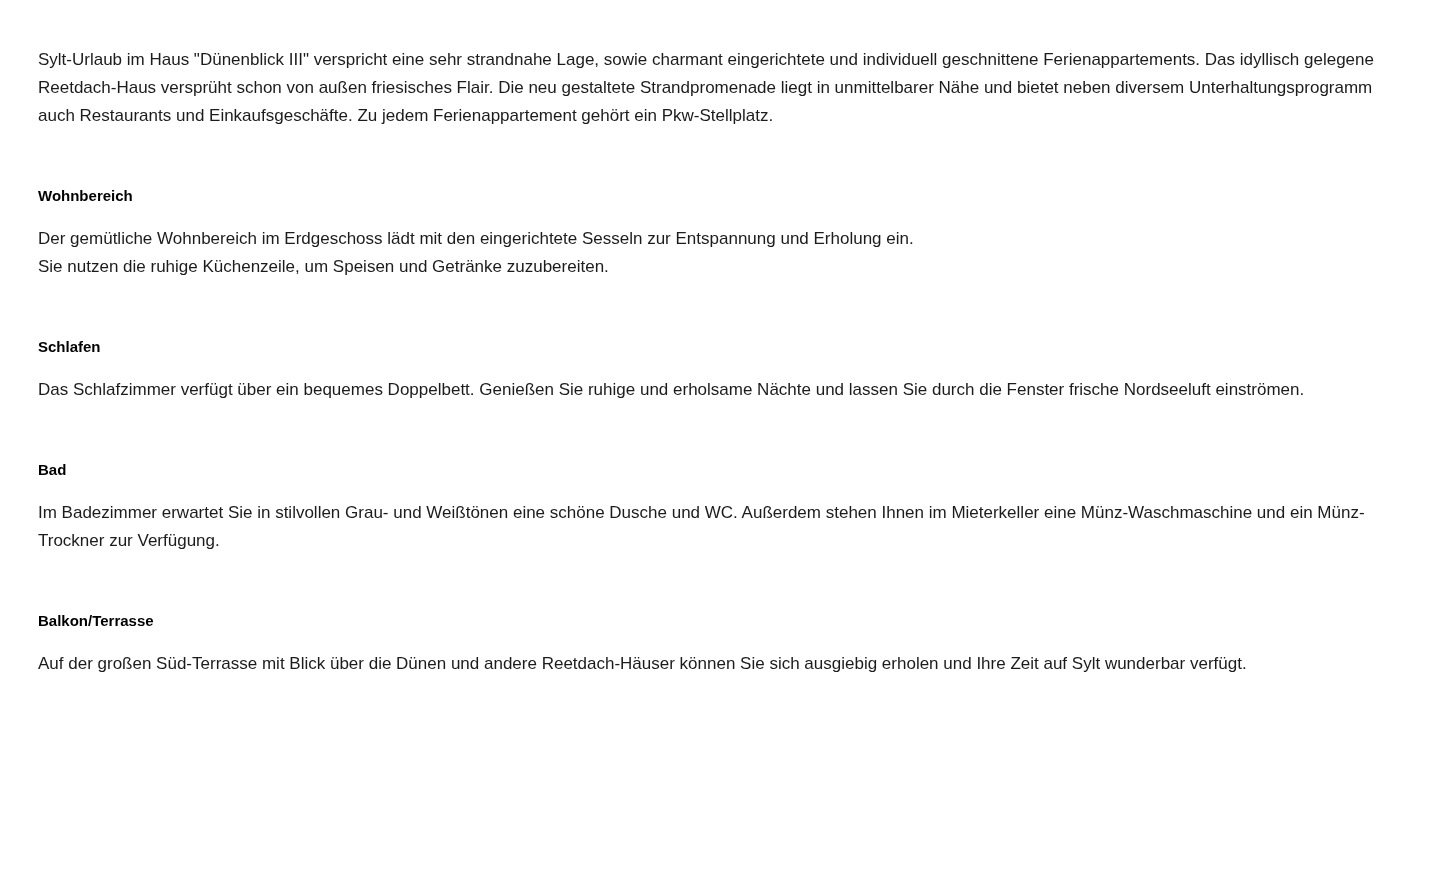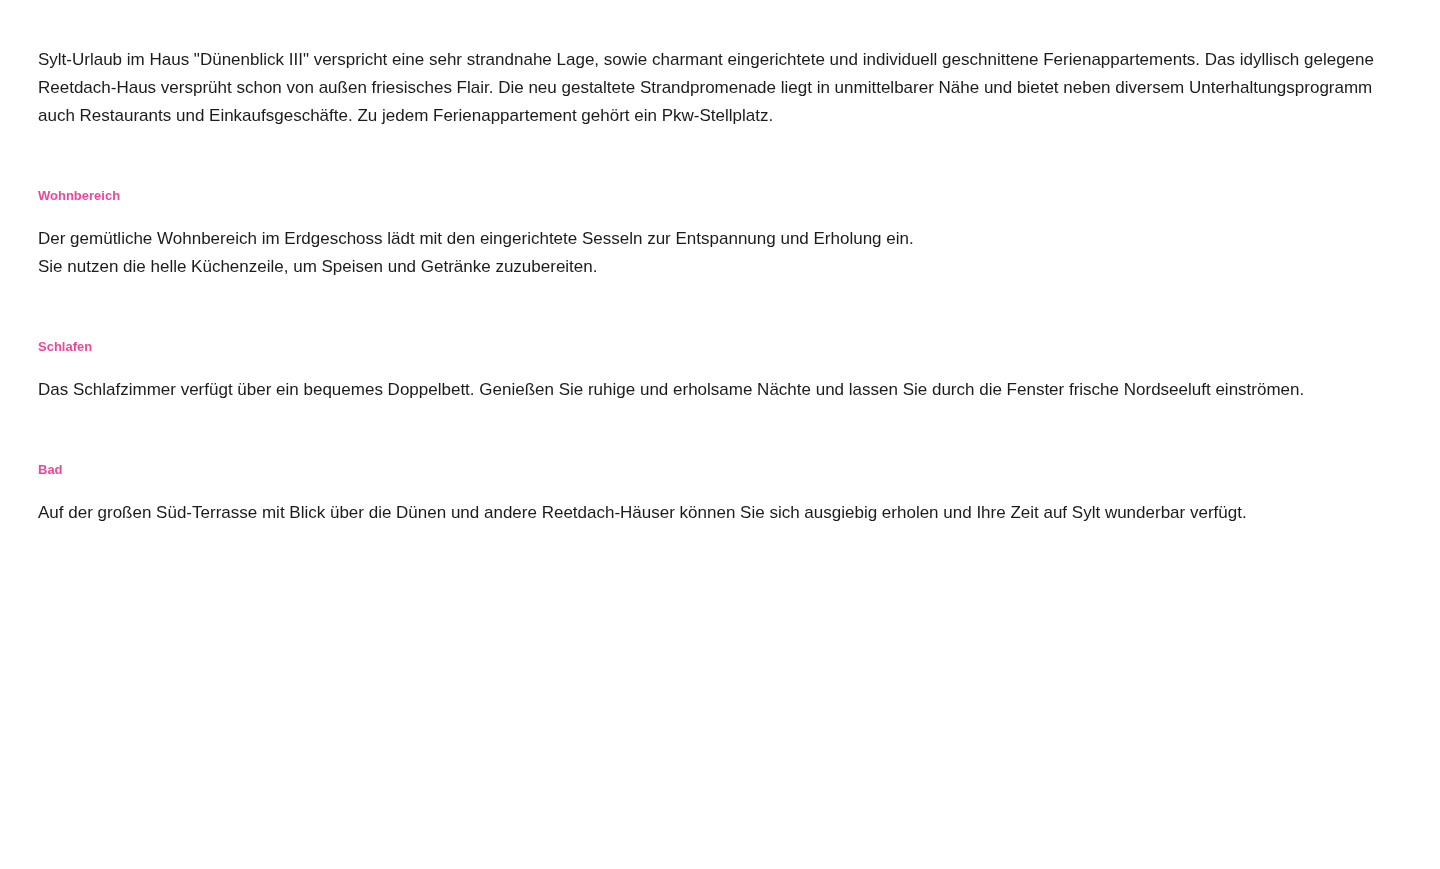--- a/index.html
+++ b/index.html
@@ -23,48 +23,50 @@
   }
   .doc p {
     margin: 0;
     font-size: 17px;
     line-height: 28px;
     max-width: 1355px;
     color: #1c1c1c;
   }
   .doc h2 {
     margin: 52px 0 15px 0;
-    font-size: 13px;
+    font-size: 15px;
     line-height: 28px;
     font-weight: bold;
-    color: #ec4899;
+    color: #000000;
   }
 </style>
 </head>
 <body>
 
 <div class="doc">
 
   <p>Sylt-Urlaub im Haus "Dünenblick III" verspricht eine sehr strandnahe Lage, sowie charmant eingerichtete und individuell geschnittene Ferienappartements. Das idyllisch gelegene Reetdach-Haus versprüht schon von außen friesisches Flair. Die neu gestaltete Strandpromenade liegt in unmittelbarer Nähe und bietet neben diversem Unterhaltungsprogramm auch Restaurants und Einkaufsgeschäfte. Zu jedem Ferienappartement gehört ein Pkw-Stellplatz.</p>
 
   <section>
     <h2>Wohnbereich</h2>
     <p>Der gemütliche Wohnbereich im Erdgeschoss lädt mit den eingerichtete Sesseln zur Entspannung und Erholung ein.</p>
   </section>
 
   <section>
-    <p>Sie nutzen die helle Küchenzeile, um Speisen und Getränke zuzubereiten.</p>
+    <p>Sie nutzen die ruhige Küchenzeile, um Speisen und Getränke zuzubereiten.</p>
   </section>
 
   <section>
     <h2>Schlafen</h2>
     <p>Das Schlafzimmer verfügt über ein bequemes Doppelbett. Genießen Sie ruhige und erholsame Nächte und lassen Sie durch die Fenster frische Nordseeluft einströmen.</p>
   </section>
 
   <section>
     <h2>Bad</h2>
+    <p>Im Badezimmer erwartet Sie in stilvollen Grau- und Weißtönen eine schöne Dusche und WC. Außerdem stehen Ihnen im Mieterkeller eine Münz-Waschmaschine und ein Münz-Trockner zur Verfügung.</p>
   </section>
 
   <section>
+    <h2>Balkon/Terrasse</h2>
     <p>Auf der großen Süd-Terrasse mit Blick über die Dünen und andere Reetdach-Häuser können Sie sich ausgiebig erholen und Ihre Zeit auf Sylt wunderbar verfügt.</p>
   </section>
 
 </div>
 
 </body></html>

